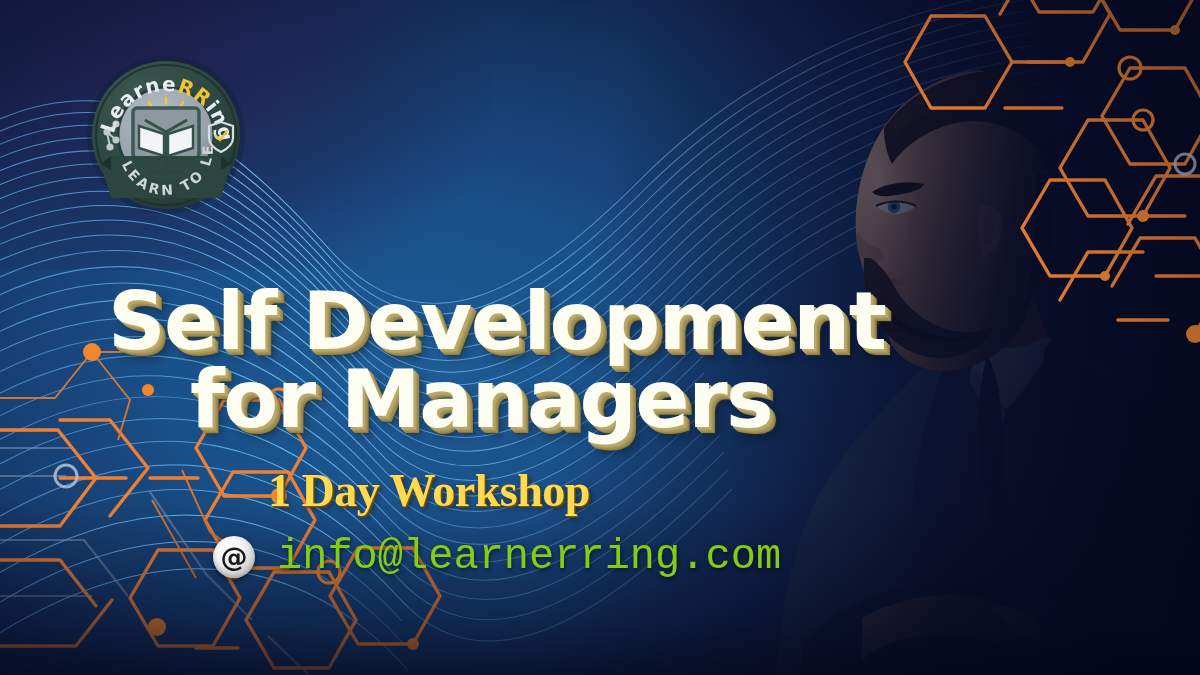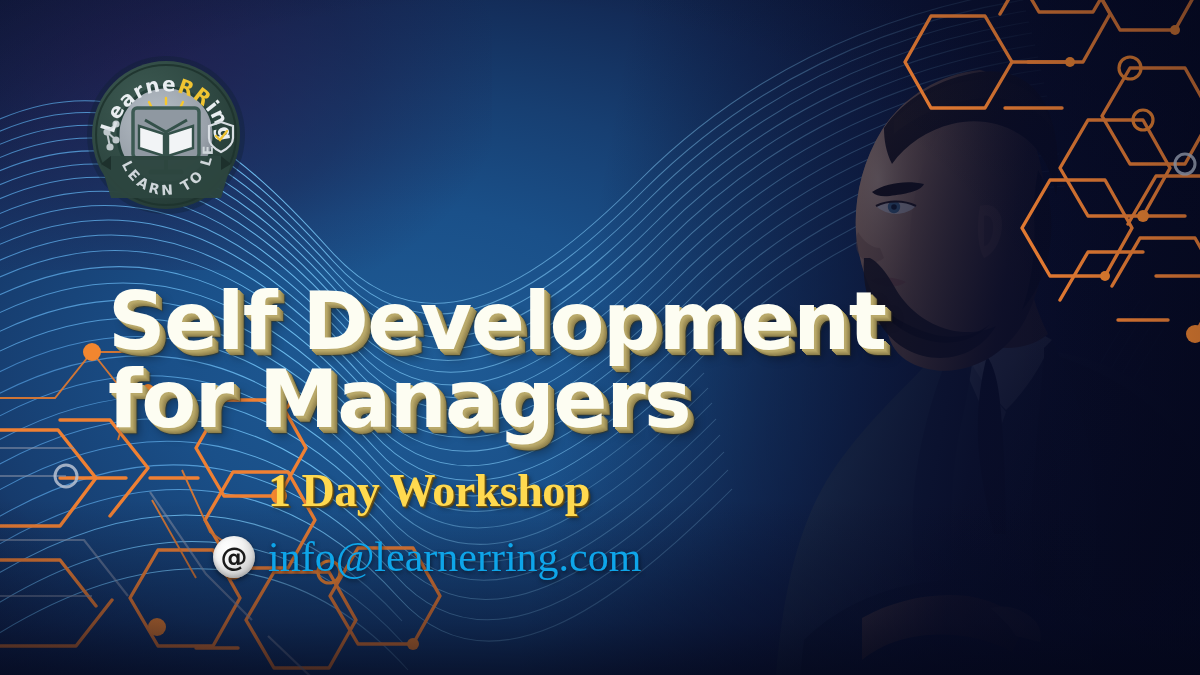--- a/index.html
+++ b/index.html
@@ -93,20 +93,21 @@
     text-shadow:
        2px 2px 0 #b9a96a,
        3px 3px 0 #b0a063,
        4px 4px 0 #a5955b,
        5px 5px 0 #9a8b53,
        6px 6px 0 #8d7f4c,
        7px 7px 1px rgba(60,52,22,0.55),
        9px 9px 10px rgba(0,0,0,0.30);
   }
   .title-line-2 {
+    margin-left: 82px;
   }
 
   .subtitle {
     font-family: Liberation Serif, serif;
     font-weight: bold;
     font-size: 46px;
     letter-spacing: -0.5px;
     color: #ffd94f;
     margin: 26px 0 0 160px;
     white-space: nowrap;
@@ -131,24 +132,24 @@
     align-items: center;
     justify-content: center;
     color: #1a1a1a;
     font-family: "DejaVu Sans", sans-serif;
     font-size: 27px;
     font-weight: bold;
     line-height: 1;
     padding-bottom: 2px;
   }
   .email-text {
-    font-family: Liberation Serif, serif;
+    font-family: Liberation Mono, monospace;
     font-size: 42px;
-    color: #0ea5e9;
-    margin-left: 13px;
+    color: #84cc16;
+    margin-left: 22px;
     white-space: nowrap;
     text-shadow: 1px 2px 4px rgba(0,0,0,0.55);
   }
 </style>
 </head>
 <body>
 
 <div class="poster">
 
   <div class="bg-base"></div>

